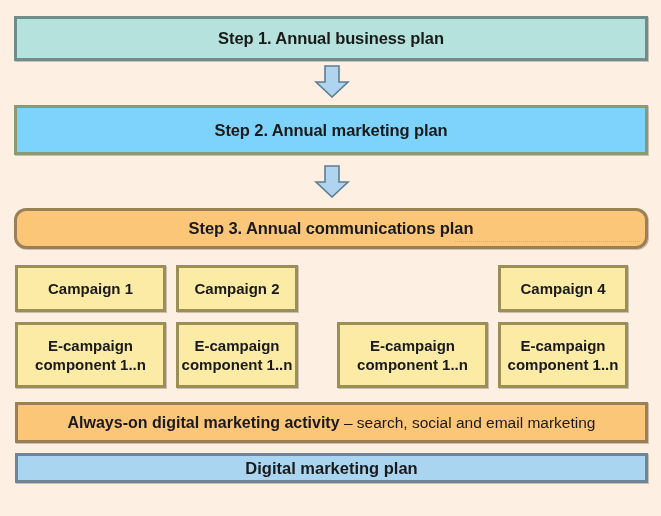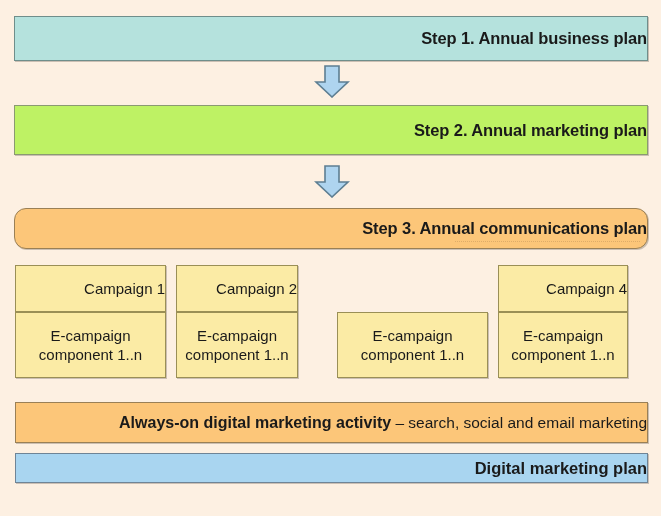--- a/index.html
+++ b/index.html
@@ -16,24 +16,24 @@
   #diagram {
     position: relative;
     width: 661px;
     height: 516px;
     background: #fdf0e2;
   }
 
   .box {
     position: absolute;
     box-sizing: border-box;
-    border: 1px solid #701a75;
+    border: 3px solid #701a75;
     display: flex;
     align-items: center;
-    justify-content: flex-end;
+    justify-content: center;
     text-align: center;
     color: #1a1a1a;
     box-shadow: 1px 1px 0 rgba(90,80,70,0.30);
   }
 
   
   .step-bar {
     left: 14px;
     width: 634px;
     font-size: 16.5px;
@@ -42,21 +42,21 @@
   }
   #step1-box {
     top: 16px;
     height: 45px;
     background: #b5e2dd;
     border-color: #6f8e8b;
   }
   #step2-box {
     top: 105px;
     height: 50px;
-    background: #bef264;
+    background: #7dd3fc;
     border-color: #8a9a72;
   }
   #step3-box {
     top: 208px;
     height: 41px;
     background: #fcc679;
     border-color: #9a8056;
     border-radius: 12px;
   }
 
@@ -78,30 +78,30 @@
     height: 33px;
   }
   #arrow-1 { left: 314px; top: 65px; }
   #arrow-2 { left: 314px; top: 165px; }
 
   
   .grid-box {
     background: #fbeba5;
     border-color: #9a8f56;
     font-size: 15px;
-    font-weight: normal;
+    font-weight: bold;
     line-height: 1.28;
   }
   .col-1 { left: 15px;  width: 151px; }
   .col-2 { left: 176px; width: 122px; }
   .col-3 { left: 337px; width: 151px; }
   .col-4 { left: 498px; width: 130px; }
 
   .row-campaign  { top: 265px; height: 47px; }
-  .row-component { top: 312px; height: 66px; }
+  .row-component { top: 322px; height: 66px; }
 
   
   #alwayson-box {
     left: 15px;
     top: 402px;
     width: 633px;
     height: 41px;
     background: #fcc679;
     border-color: #9a8056;
     font-size: 15.5px;

